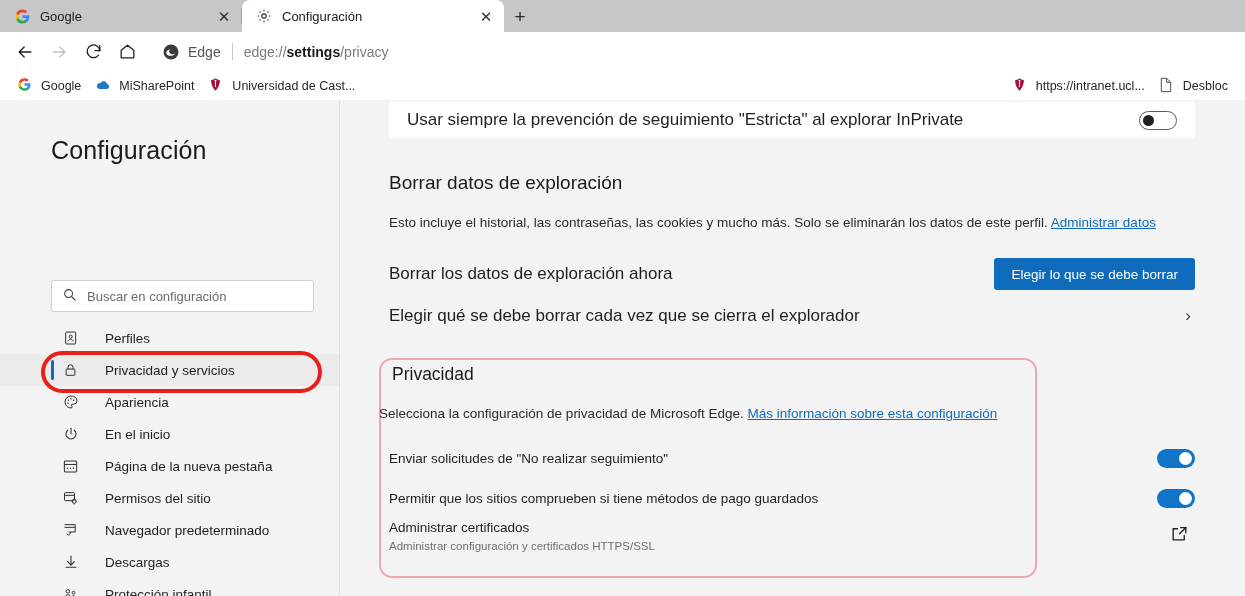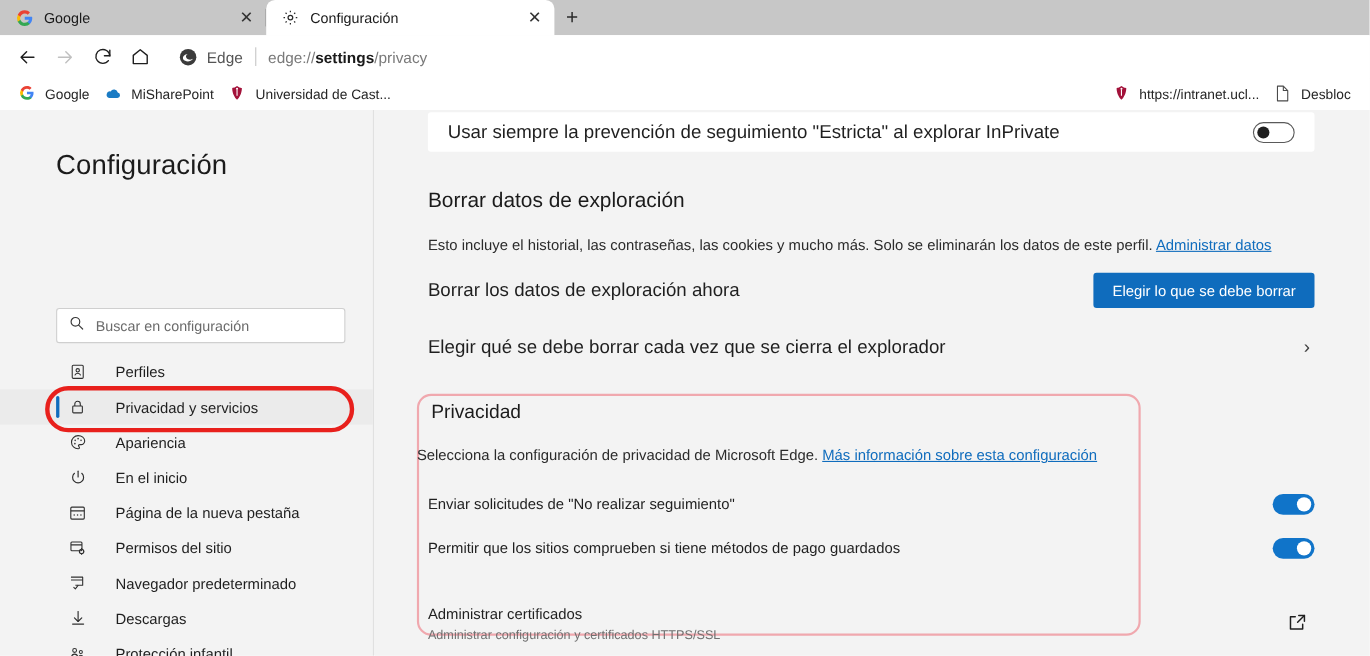--- a/index.html
+++ b/index.html
@@ -130,21 +130,21 @@
   .section-h {
     position: absolute; left: 48px; top: 72px;
     font-size: 19px; color: #1b1b1b;
   }
   .desc {
     position: absolute; left: 48px; top: 115px;
     font-size: 13.5px; color: #2b2b2b;
   }
   .lnk { color: #0f6cbd; text-decoration: underline; cursor: pointer; }
   .row-clear {
-    position: absolute; left: 48px; top: 146px; width: 806px; height: 36px;
+    position: absolute; left: 48px; top: 156px; width: 806px; height: 36px;
     display: flex; align-items: center; justify-content: space-between;
   }
   .btn-primary {
     background: #0f6cbd; color: #ffffff; font-size: 13.5px;
     border: none; border-radius: 3px; height: 32px; padding: 0 17px;
     cursor: pointer; font-family: "Liberation Sans", sans-serif;
   }
   .row-each {
     position: absolute; left: 48px; top: 198px; width: 806px; height: 36px;
     display: flex; align-items: center; justify-content: space-between;
@@ -165,21 +165,21 @@
   .priv-desc {
     position: absolute; left: 38px; top: 306px;
     font-size: 13.5px; color: #2b2b2b;
   }
   .priv-row {
     position: absolute; left: 48px; width: 806px; height: 34px;
     display: flex; align-items: center; justify-content: space-between;
   }
   .priv-row.r1 { top: 341px; }
   .priv-row.r2 { top: 381px; }
-  .priv-row.r3 { top: 418px; align-items: flex-start; margin-top: 32px; }
+  .priv-row.r3 { top: 418px; align-items: flex-start; }
   .rowlabel-strong { font-size: 13.5px; color: #1f1f1f; }
   .rowsub { font-size: 11.5px; color: #707070; margin-top: 4px; }
 
   
   .toggle {
     width: 38px; height: 19px; border-radius: 10px; position: relative;
     cursor: pointer; flex: 0 0 38px;
   }
   .toggle.off { background: #ffffff; border: 1px solid #5a5a5a; }
   .toggle.off .knob {

